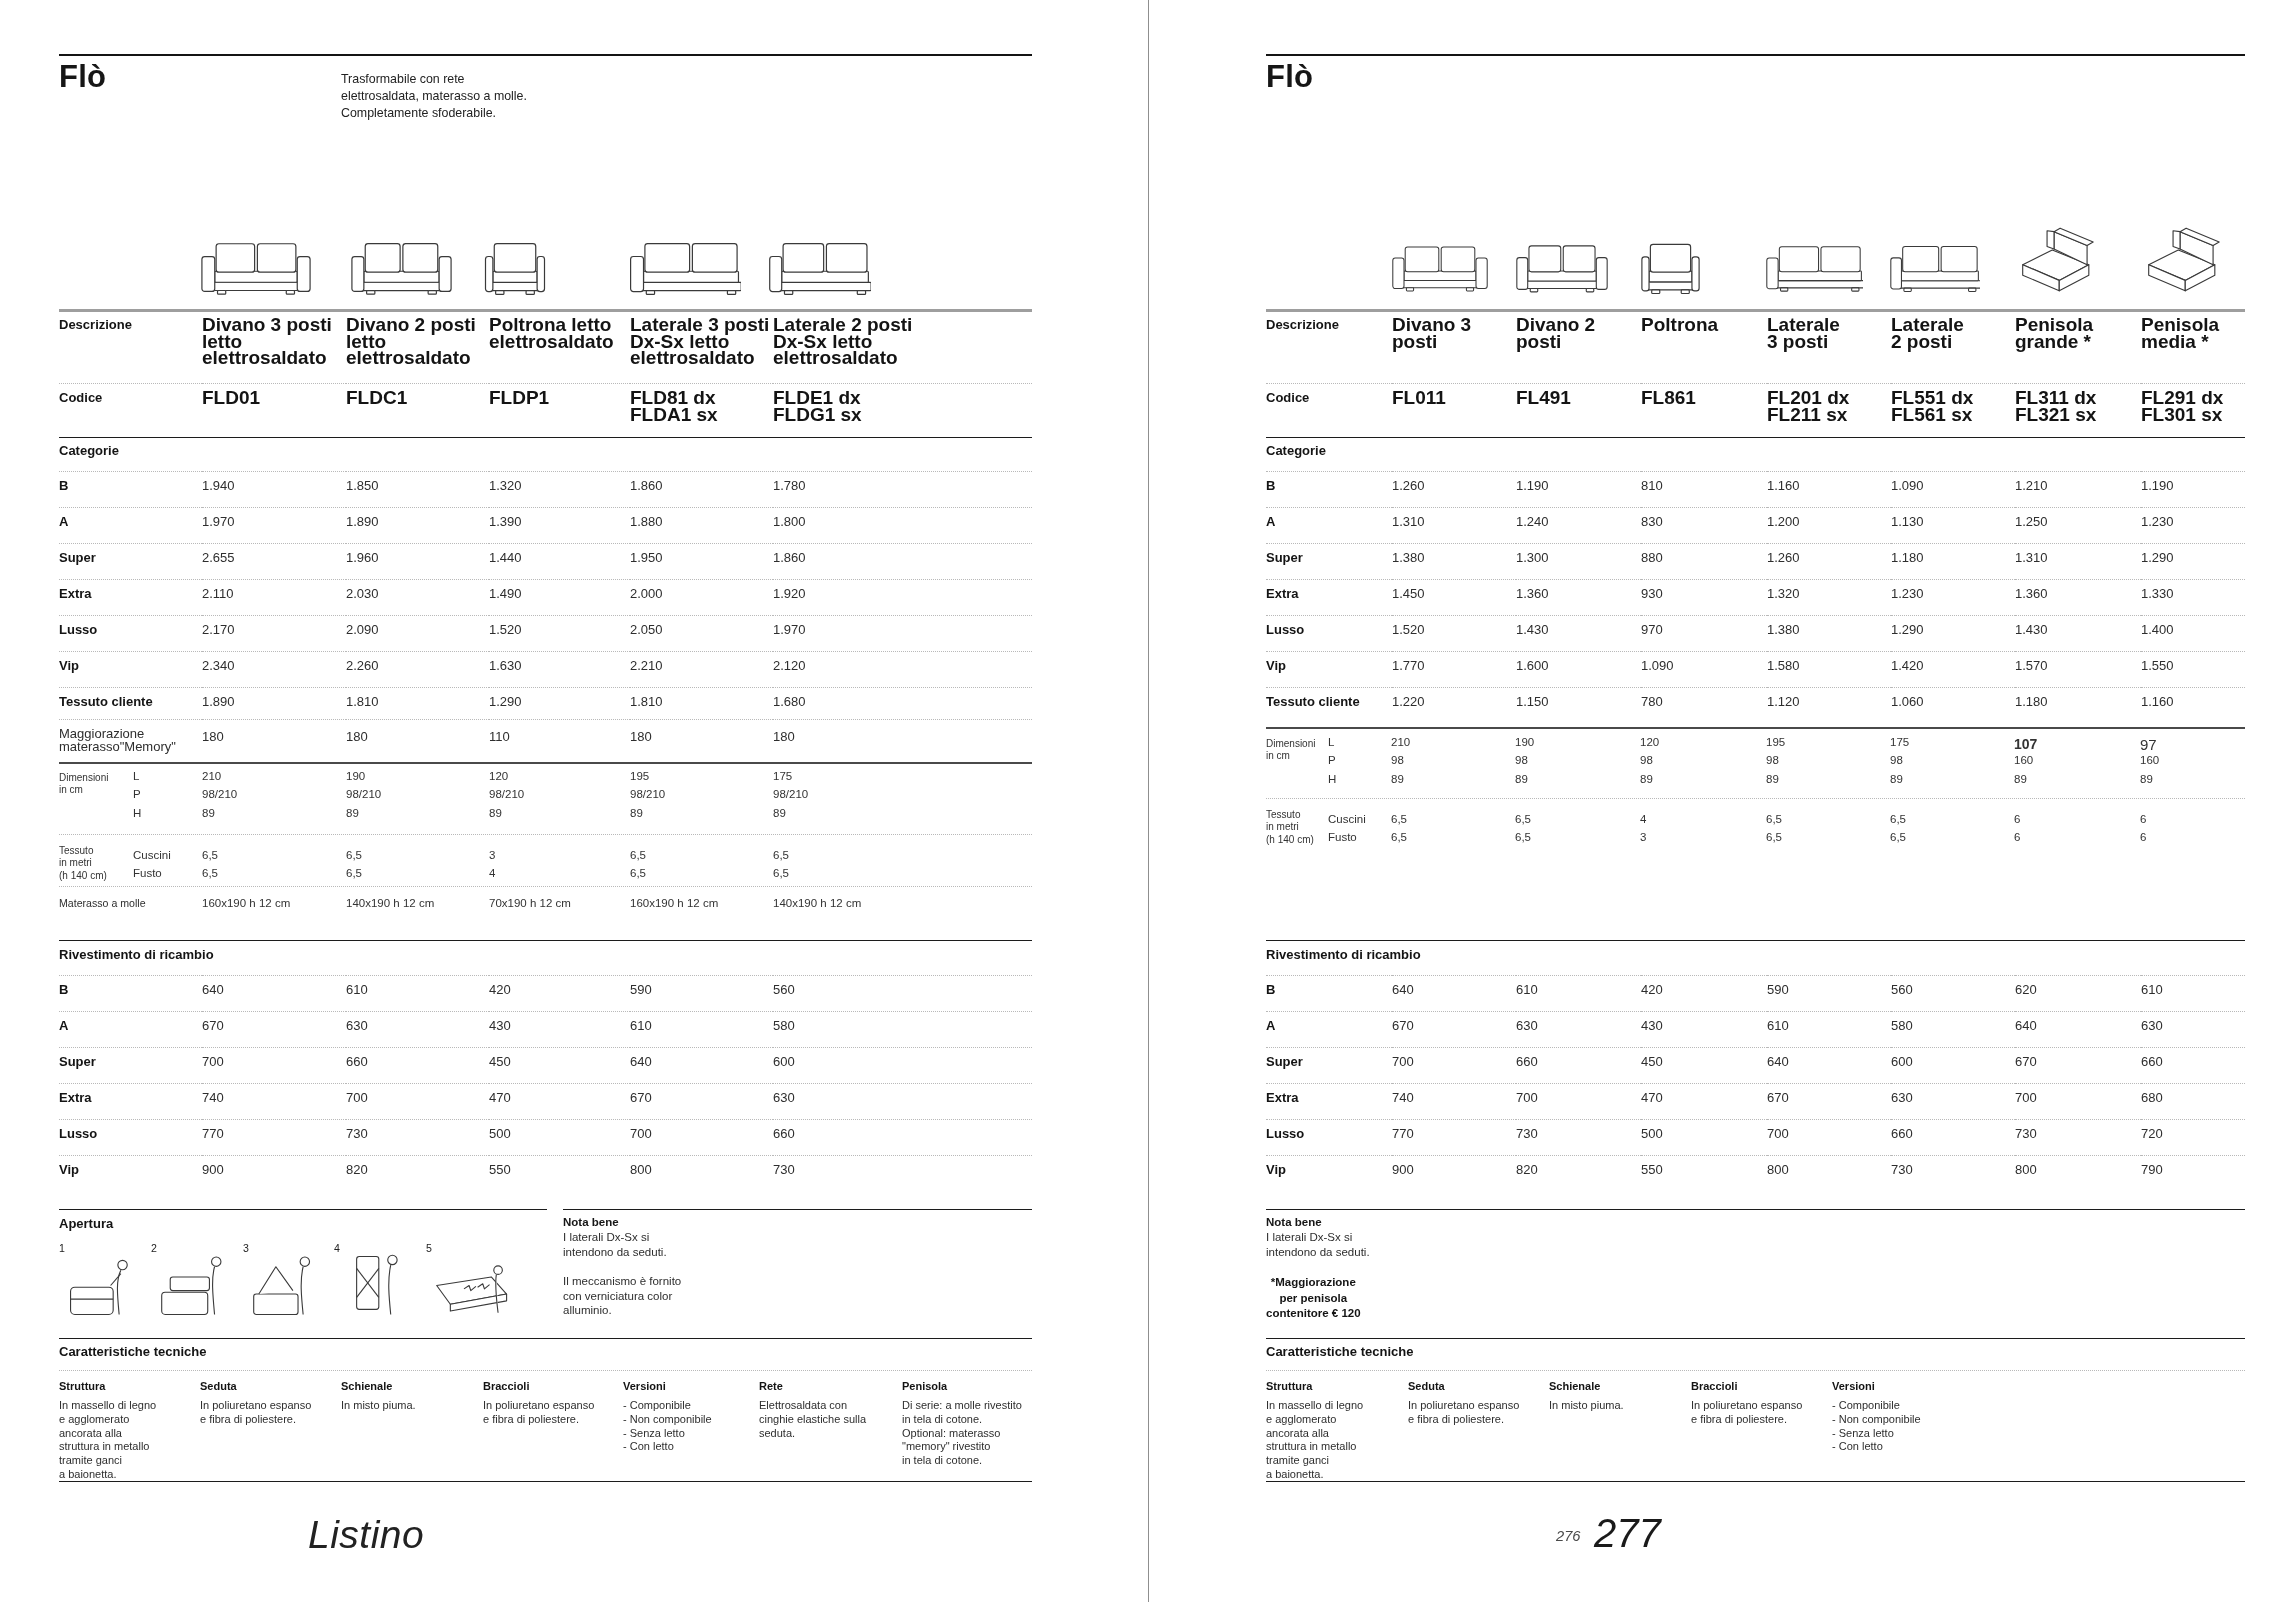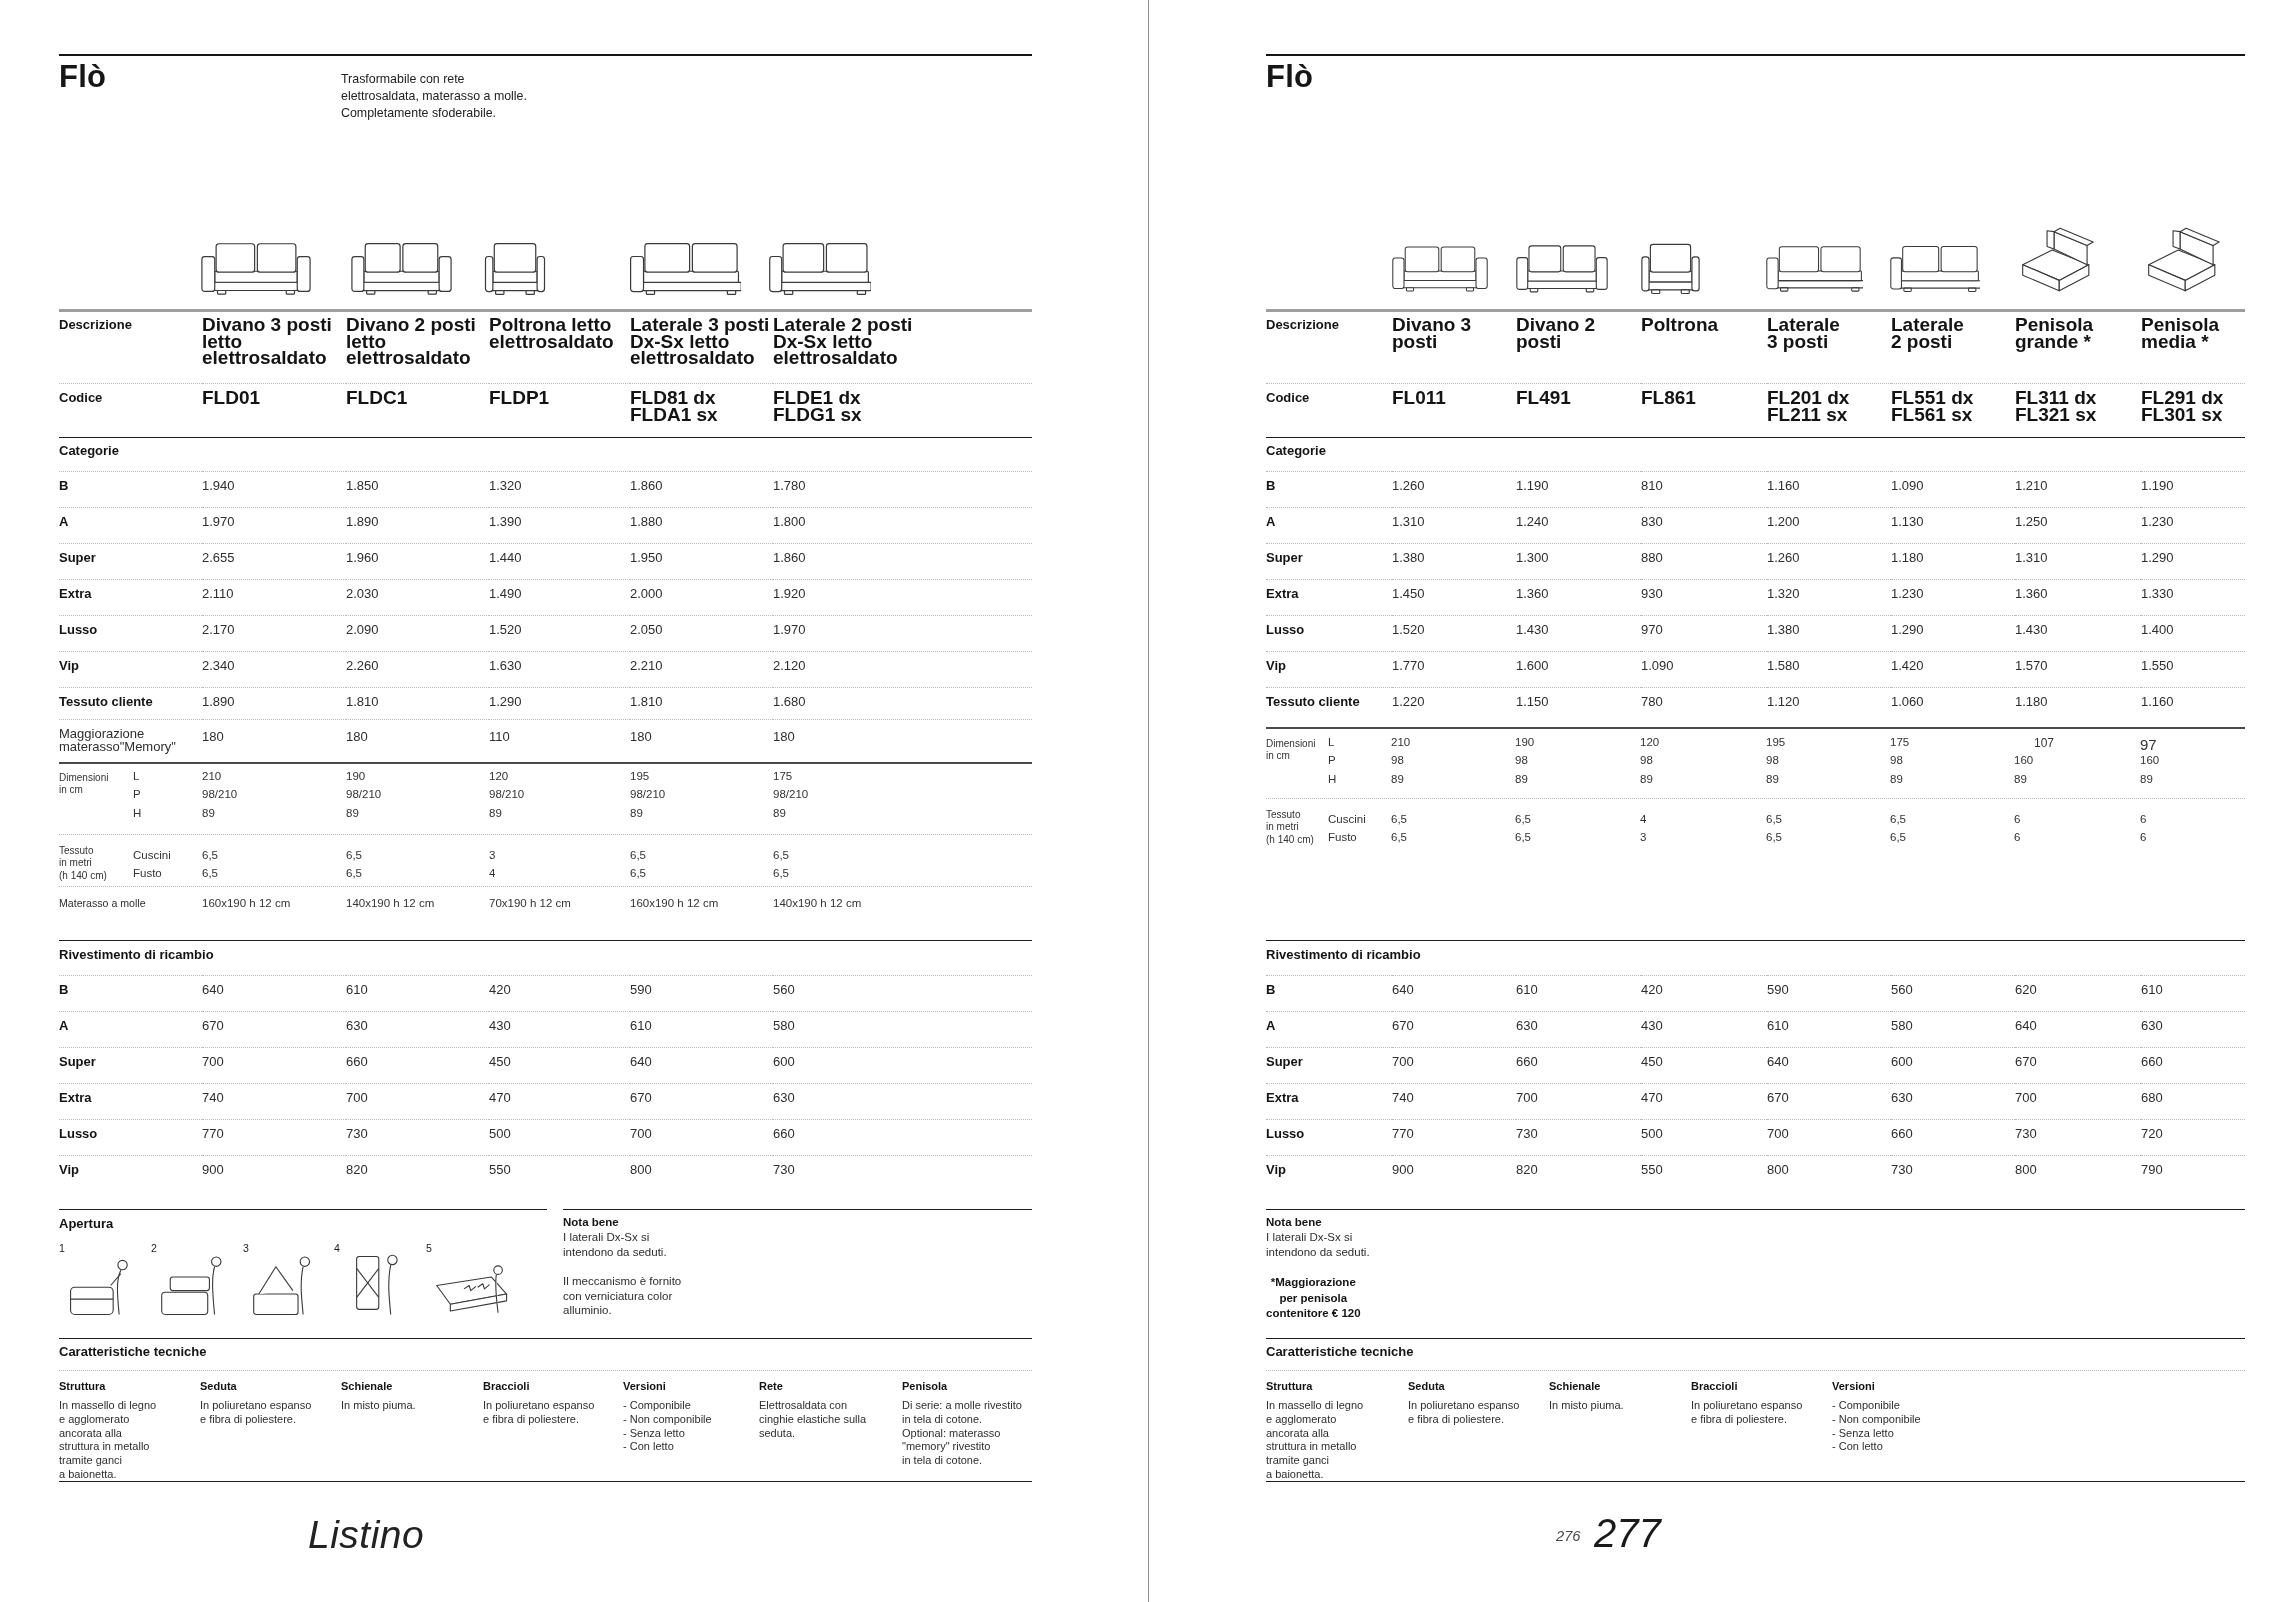--- a/index.html
+++ b/index.html
@@ -654,21 +654,21 @@
           <div>in cm</div>
         </div>
         <div class="grid abs dimgrid" style="top: 0px; grid-template-columns: 62px 63px 124px 125px 126px 124px 124px 126px 1fr; grid-auto-rows: 18.4px;">
           <div class="cell"></div>
           <div class="cell" style="font-size: 11.5px; font-weight: 400; color: rgb(51, 51, 51);">L</div>
           <div class="cell" style="font-size: 11.5px; font-weight: 400; color: rgb(51, 51, 51);">210</div>
           <div class="cell" style="font-size: 11.5px; font-weight: 400; color: rgb(51, 51, 51);">190</div>
           <div class="cell" style="font-size: 11.5px; font-weight: 400; color: rgb(51, 51, 51);">120</div>
           <div class="cell" style="font-size: 11.5px; font-weight: 400; color: rgb(51, 51, 51);">195</div>
           <div class="cell" style="font-size: 11.5px; font-weight: 400; color: rgb(51, 51, 51);">175</div>
-          <div class="cell" style="font-size: 12px; font-weight: 400; color: rgb(51, 51, 51); margin-left: 20px;">107</div>
+          <div class="cell" style="font-size: 14px; font-weight: 700; color: rgb(51, 51, 51);">107</div>
           <div class="cell" style="font-size: 15px; font-weight: 400; color: rgb(51, 51, 51);">97</div>
           <div class="cell"></div>
           <div class="cell" style="font-size: 11.5px; font-weight: 400; color: rgb(51, 51, 51);">P</div>
           <div class="cell" style="font-size: 11.5px; font-weight: 400; color: rgb(51, 51, 51);">98</div>
           <div class="cell" style="font-size: 11.5px; font-weight: 400; color: rgb(51, 51, 51);">98</div>
           <div class="cell" style="font-size: 11.5px; font-weight: 400; color: rgb(51, 51, 51);">98</div>
           <div class="cell" style="font-size: 11.5px; font-weight: 400; color: rgb(51, 51, 51);">98</div>
           <div class="cell" style="font-size: 11.5px; font-weight: 400; color: rgb(51, 51, 51);">98</div>
           <div class="cell" style="font-size: 11.5px; font-weight: 400; color: rgb(51, 51, 51);">160</div>
           <div class="cell" style="font-size: 11.5px; font-weight: 400; color: rgb(51, 51, 51);">160</div>

